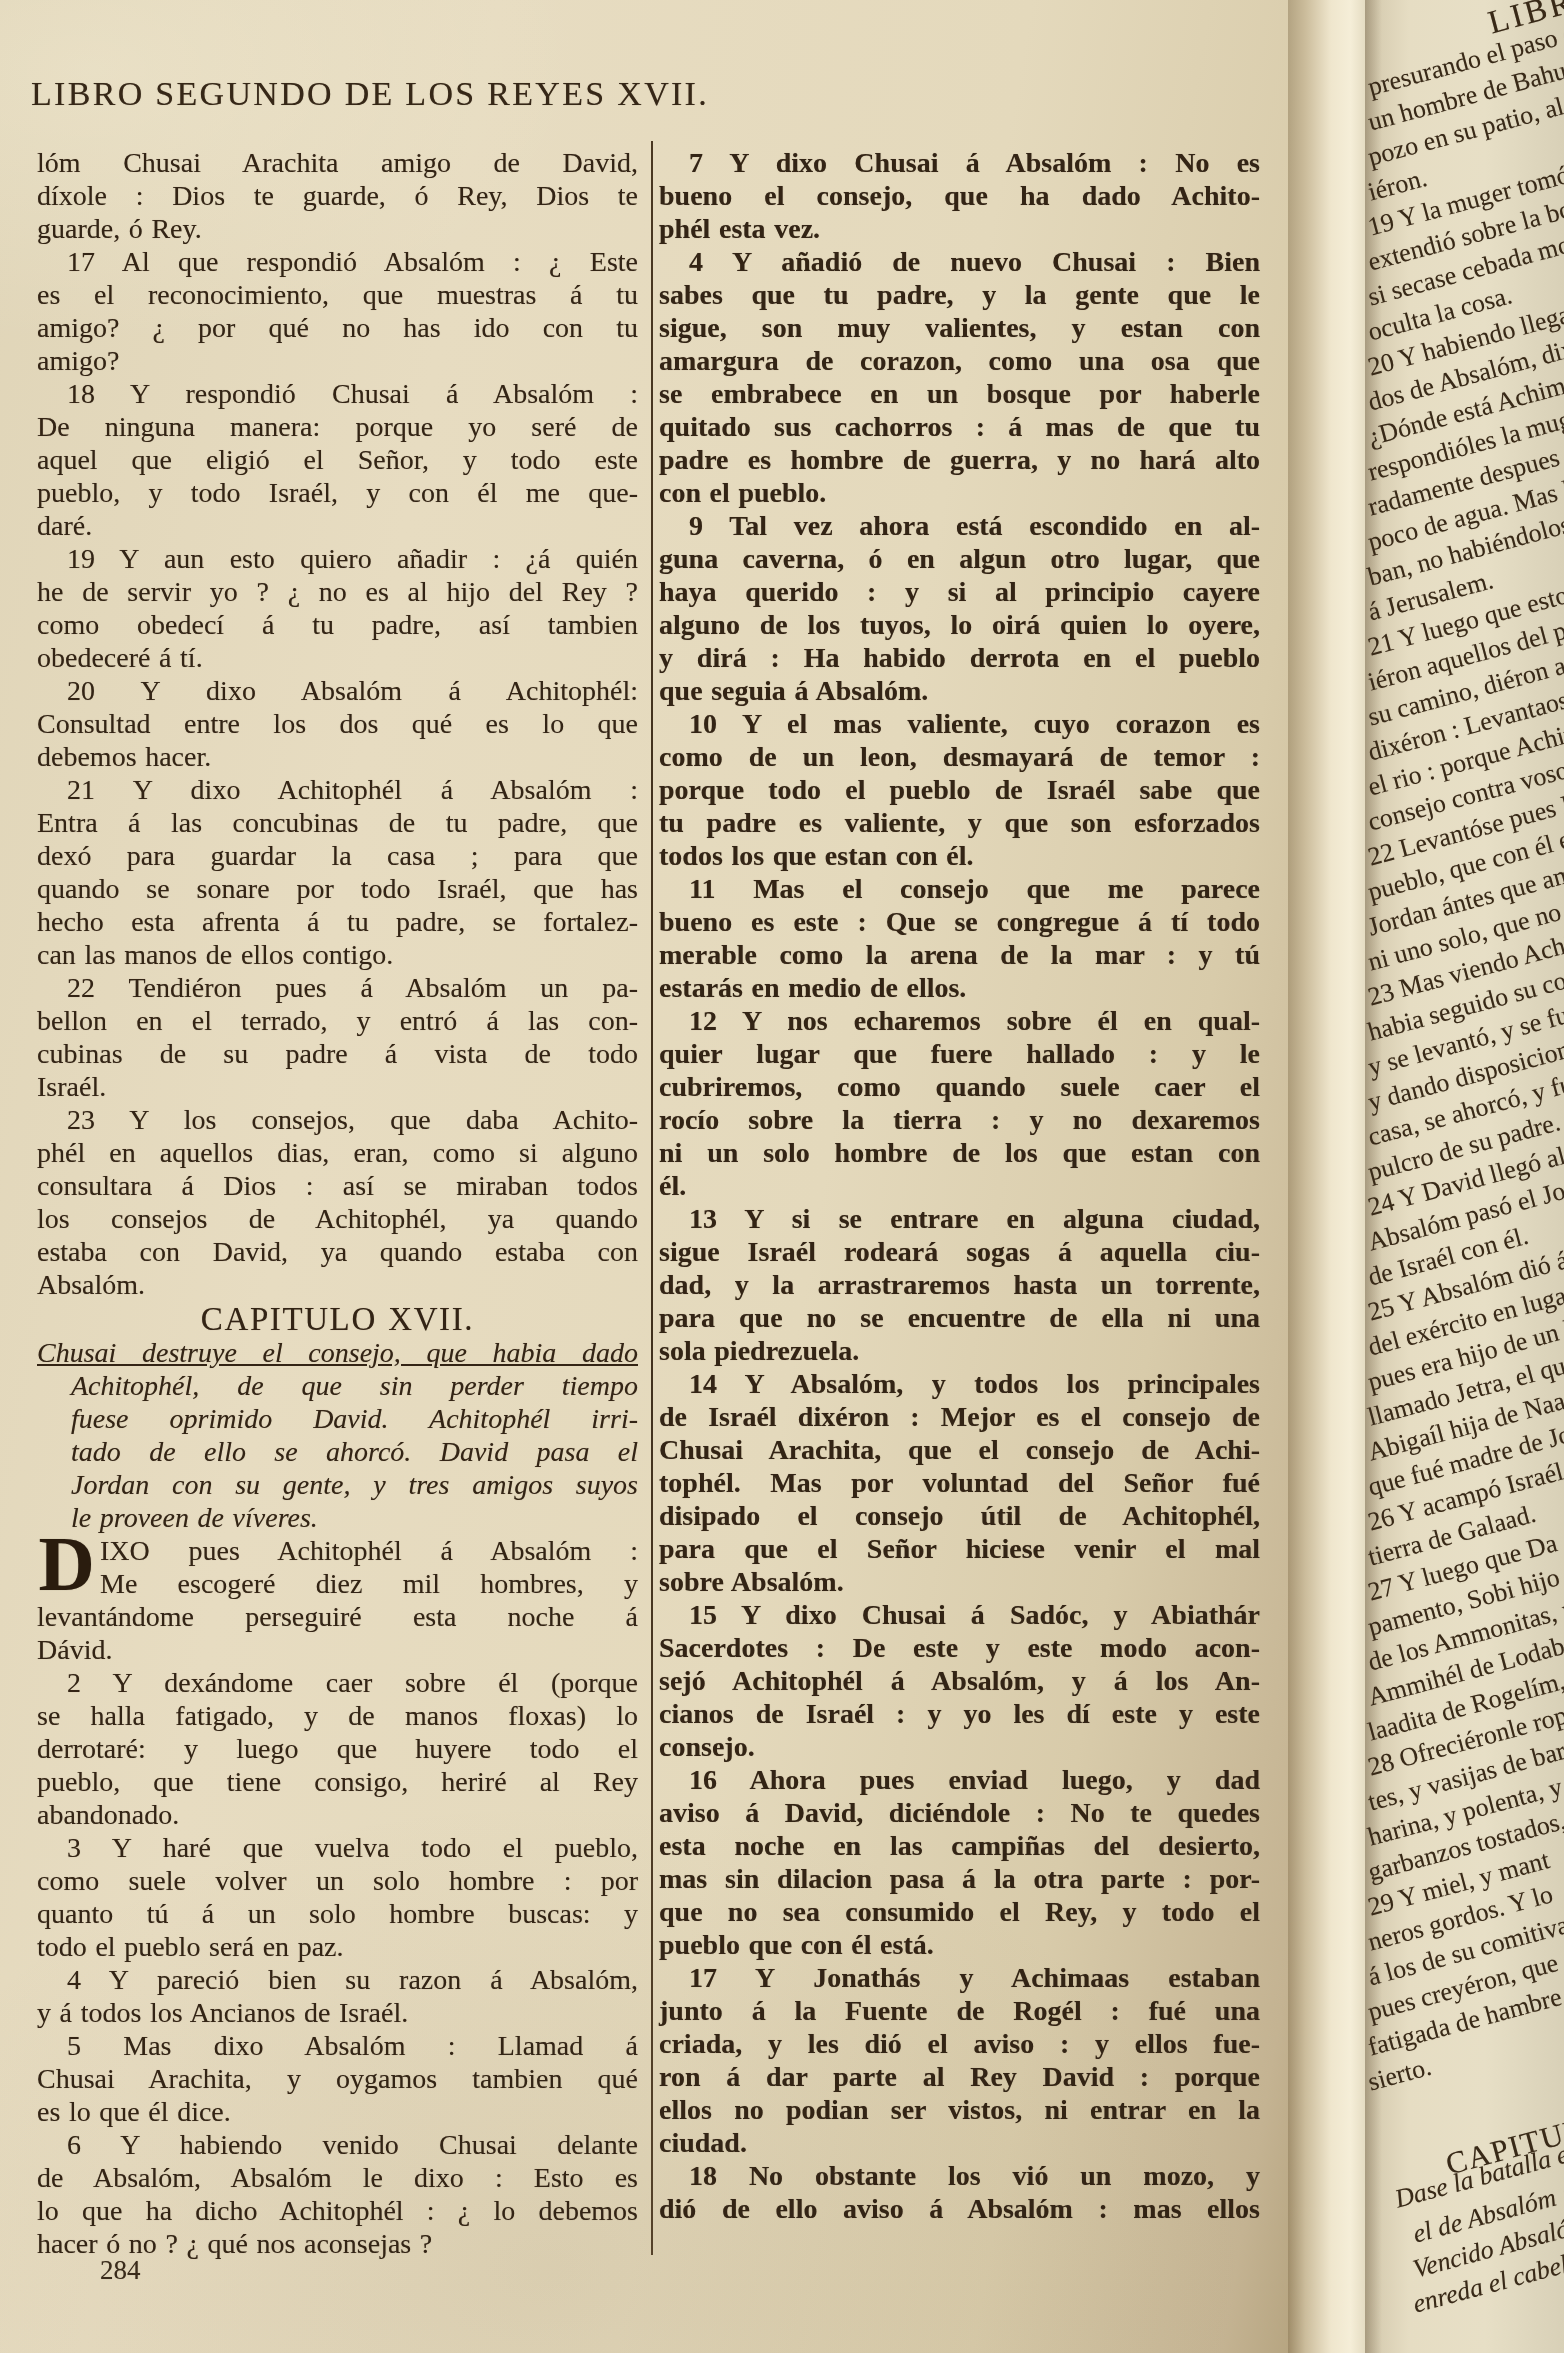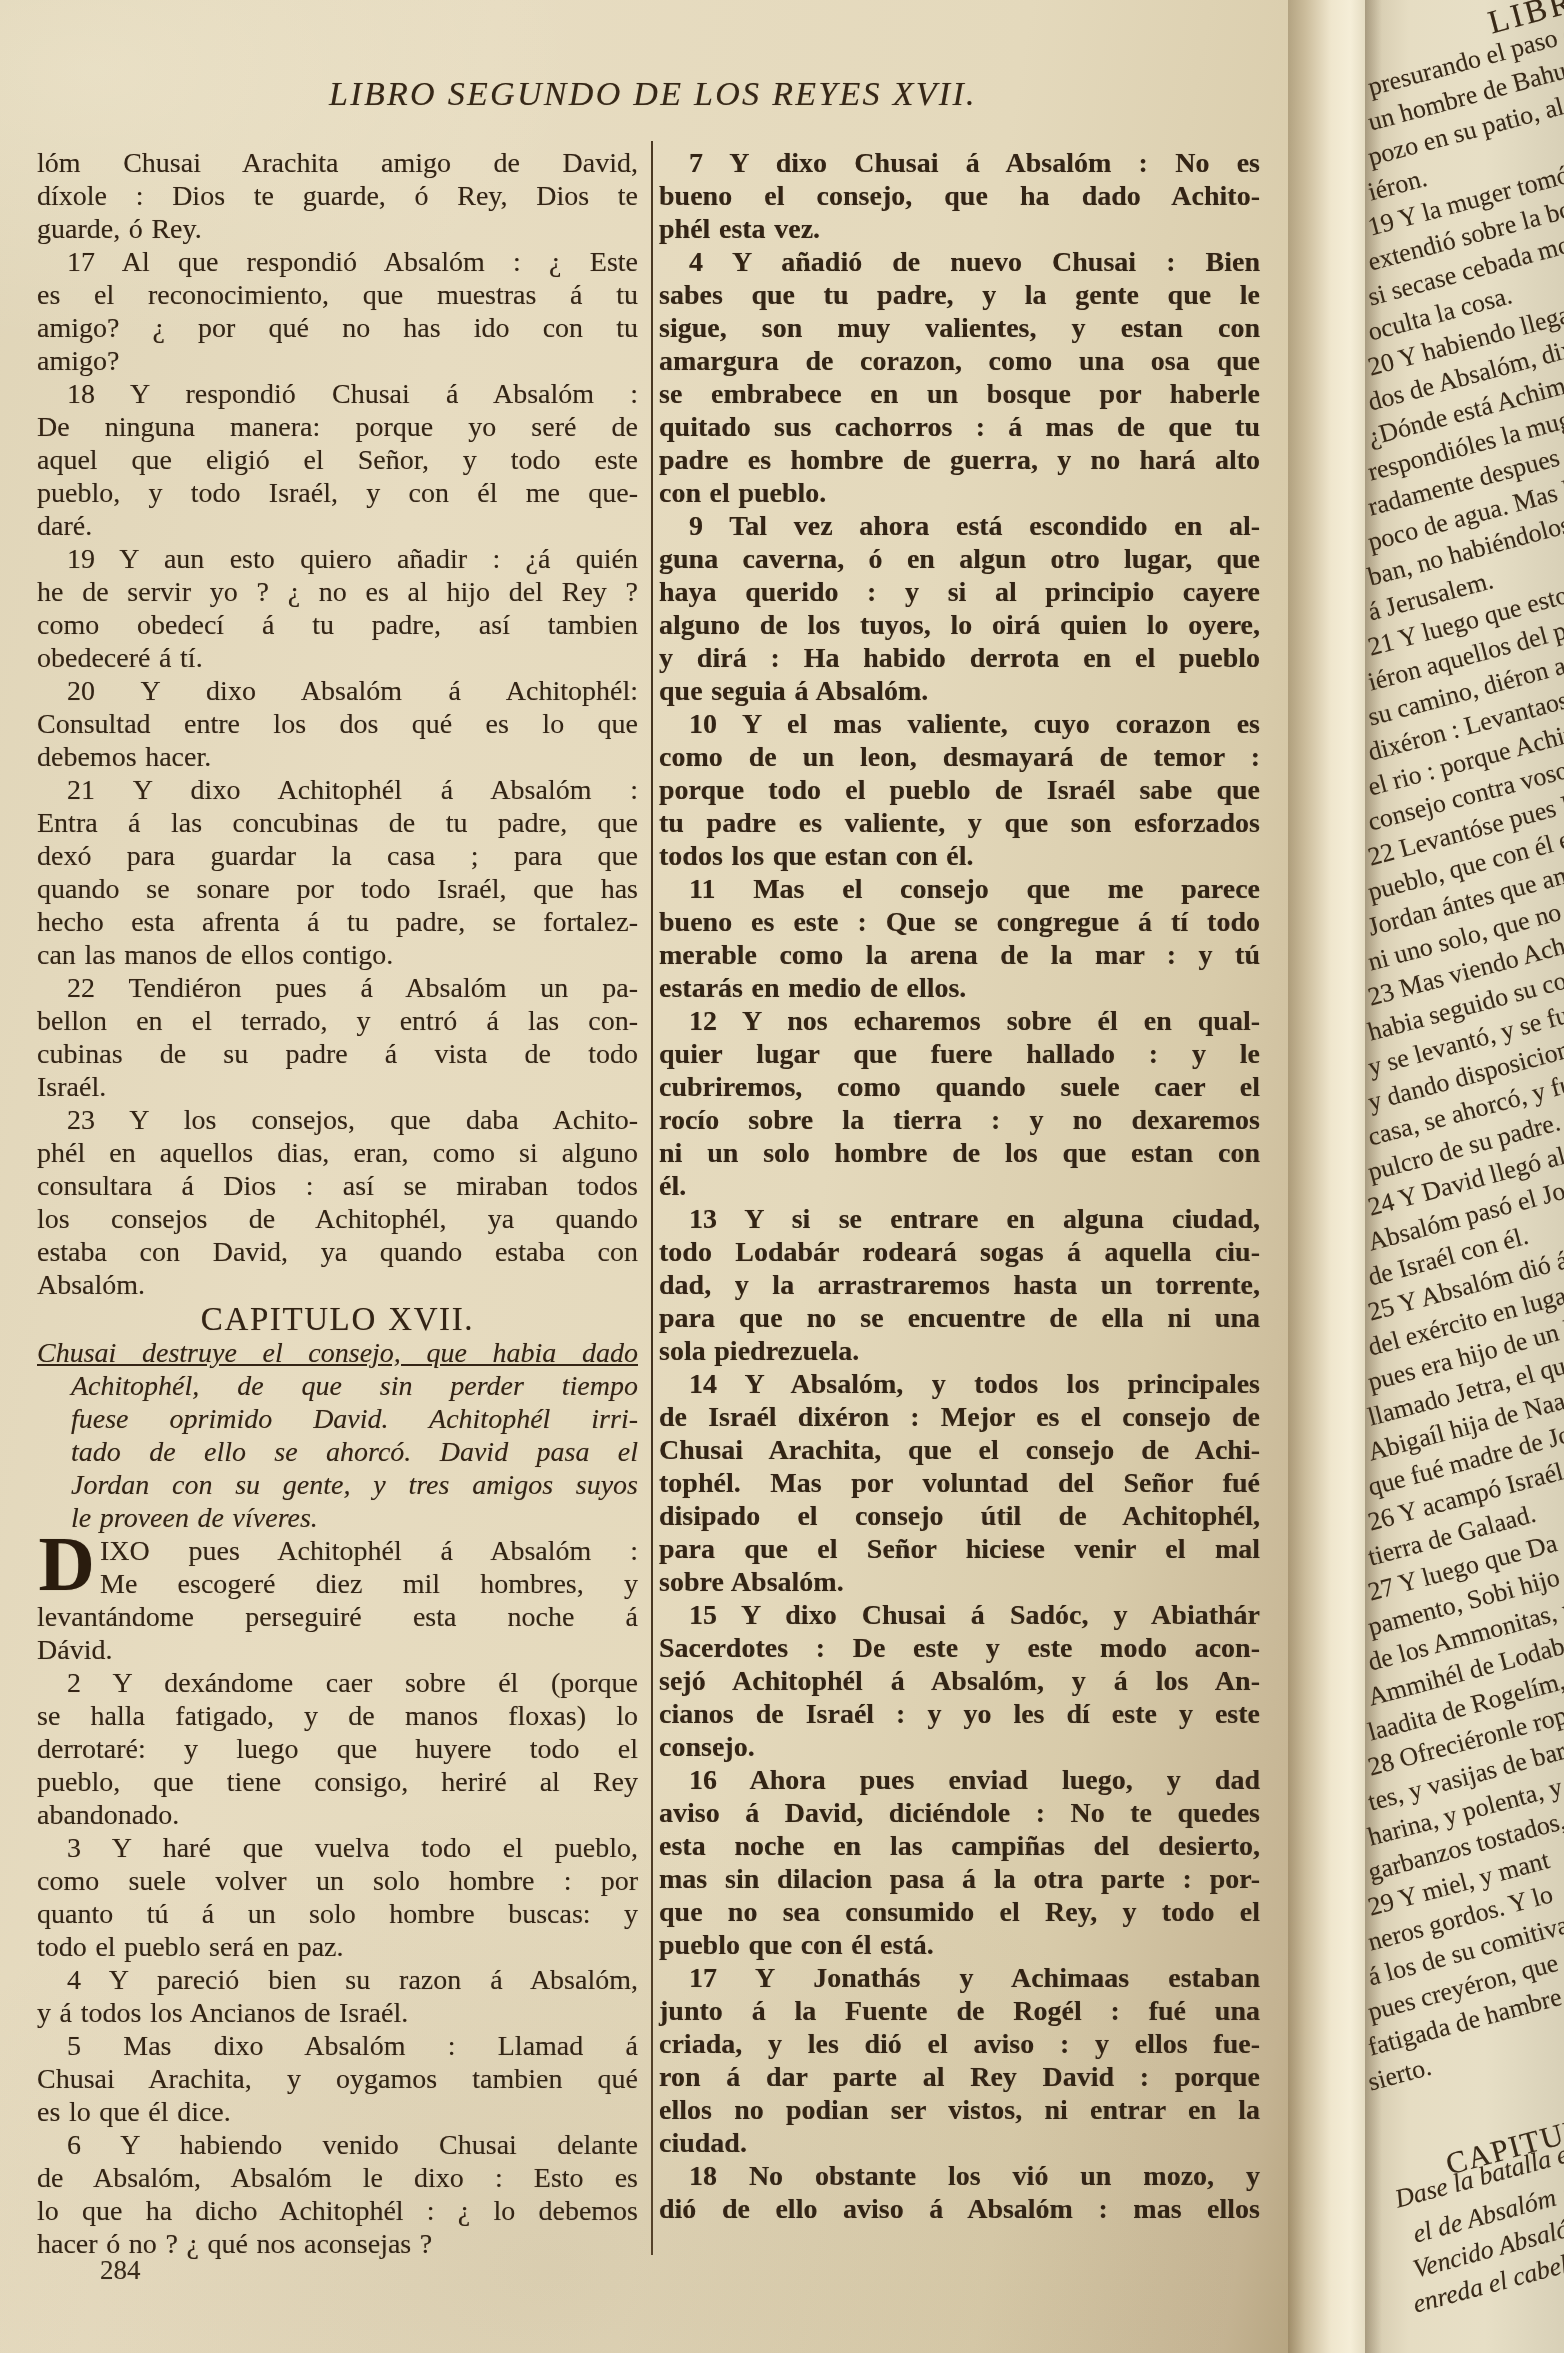--- a/index.html
+++ b/index.html
@@ -4,23 +4,23 @@
 <style>
   html,body{margin:0;padding:0;background:#16100a;}
   .stage{position:relative;width:1565px;height:2354px;overflow:hidden;
          font-family:"Liberation Serif","DejaVu Serif",serif;color:#332415;}
   
   .main-page{position:absolute;left:0;top:0;width:1363px;height:2354px;
     background:
       radial-gradient(ellipse 704px 391px at 94px 70px, rgba(255,250,230,.25), rgba(255,250,230,0) 70%),
       radial-gradient(ellipse 939px 626px at 548px 2269px, rgba(120,98,60,.10), rgba(120,98,60,0) 75%),
       linear-gradient(100deg,#e0d5b8 0%,#e7dcc1 28%,#e4d9bc 58%,#d8cbaa 78%,#c4b392 92%,#a8966f 100%);}
-  .page-title{position:absolute;left:31px;top:75px;width:1244px;text-align:center;
+  .page-title{position:absolute;left:31px;top:75px;width:1244px;
     font-size:34px;letter-spacing:2.3px;color:#362717;white-space:nowrap;
-    text-shadow:0 0 0.8px rgba(54,39,23,.45);font-style:italic;}
+    text-shadow:0 0 0.8px rgba(54,39,23,.45);}
   .col{position:absolute;top:147px;width:601px;}
   .col-left{left:37px;}
   .col-right{left:659px;font-weight:bold;}
   .divider{position:absolute;left:651px;top:141px;width:2.3px;height:2114px;
     background:linear-gradient(180deg,#4a3822 0%,#3e2e1b 50%,#55422a 100%);}
   .line{position:relative;height:33px;font-size:28px;line-height:31px;
     text-align:justify;text-align-last:justify;word-spacing:1.6px;
     text-shadow:0 0 0.8px rgba(51,36,21,.35);}
   .line.end{text-align-last:left;}
   .line.ind{padding-left:30px;}
@@ -154,21 +154,21 @@
         <div class="line">bueno es este : Que se congregue á tí todo</div>
         <div class="line">merable como la arena de la mar : y tú</div>
         <div class="line end">estarás en medio de ellos.</div>
         <div class="line ind">12 Y nos echaremos sobre él en qual-</div>
         <div class="line">quier lugar que fuere hallado : y le</div>
         <div class="line">cubriremos, como quando suele caer el</div>
         <div class="line">rocío sobre la tierra : y no dexaremos</div>
         <div class="line">ni un solo hombre de los que estan con</div>
         <div class="line end">él.</div>
         <div class="line ind">13 Y si se entrare en alguna ciudad,</div>
-        <div class="line">todo Lodabár rodeará sogas á aquella ciu-</div>
+        <div class="line">sigue Israél rodeará sogas á aquella ciu-</div>
         <div class="line">dad, y la arrastraremos hasta un torrente,</div>
         <div class="line">para que no se encuentre de ella ni una</div>
         <div class="line end">sola piedrezuela.</div>
         <div class="line ind">14 Y Absalóm, y todos los principales</div>
         <div class="line">de Israél dixéron : Mejor es el consejo de</div>
         <div class="line">Chusai Arachita, que el consejo de Achi-</div>
         <div class="line">tophél.  Mas por voluntad del Señor fué</div>
         <div class="line">disipado el consejo útil de Achitophél,</div>
         <div class="line">para que el Señor hiciese venir el mal</div>
         <div class="line end">sobre Absalóm.</div>

